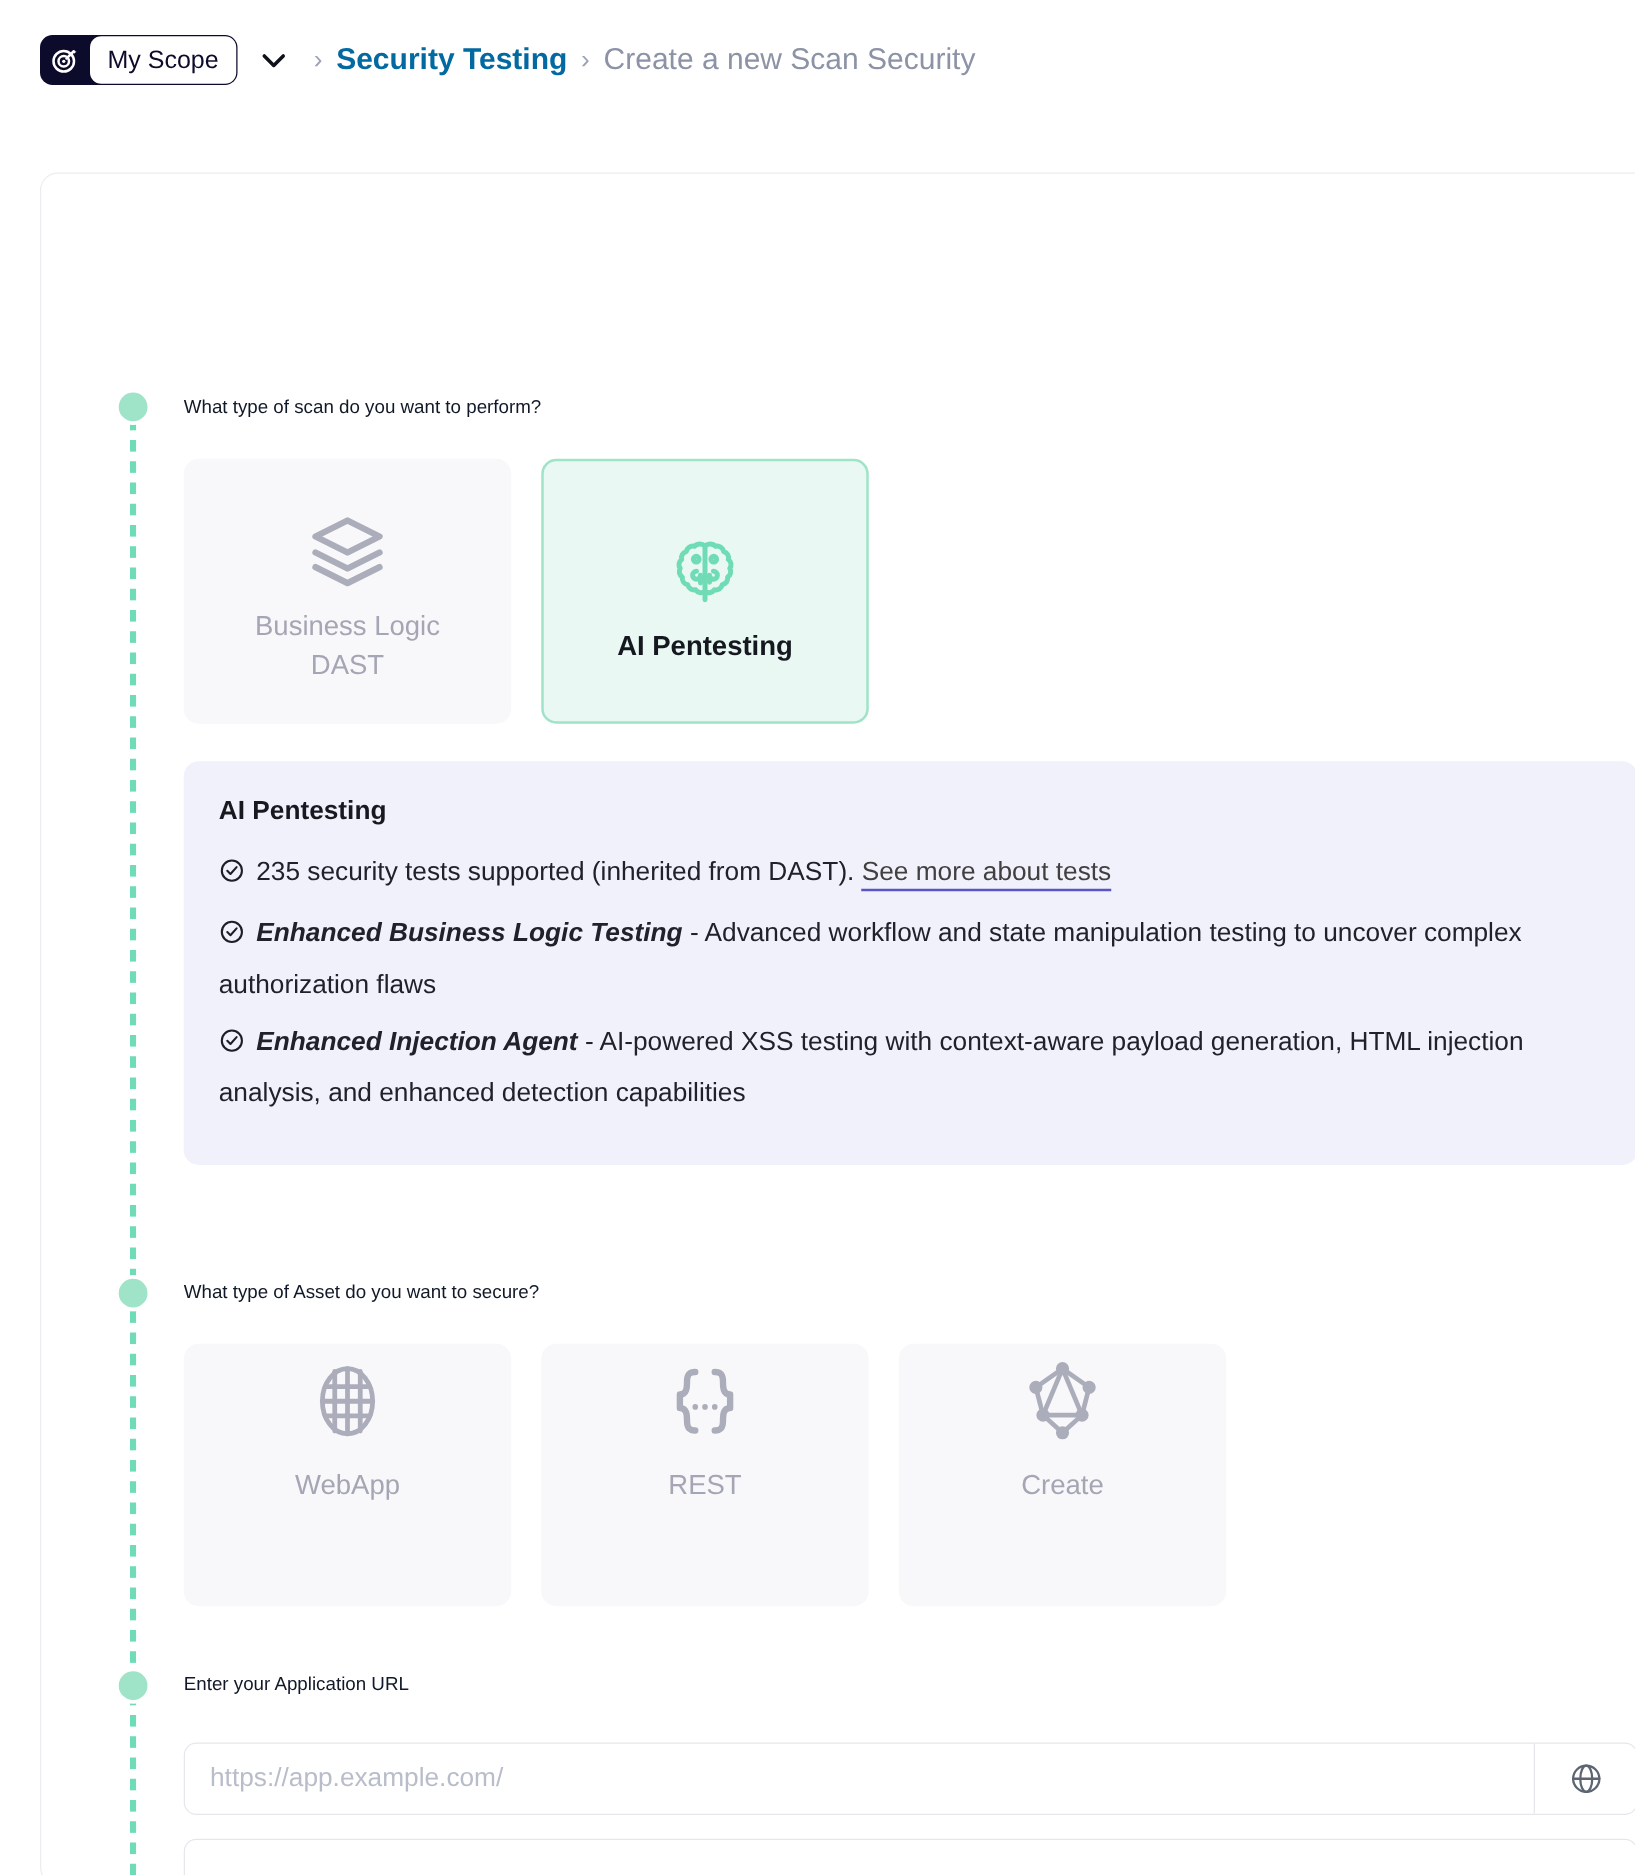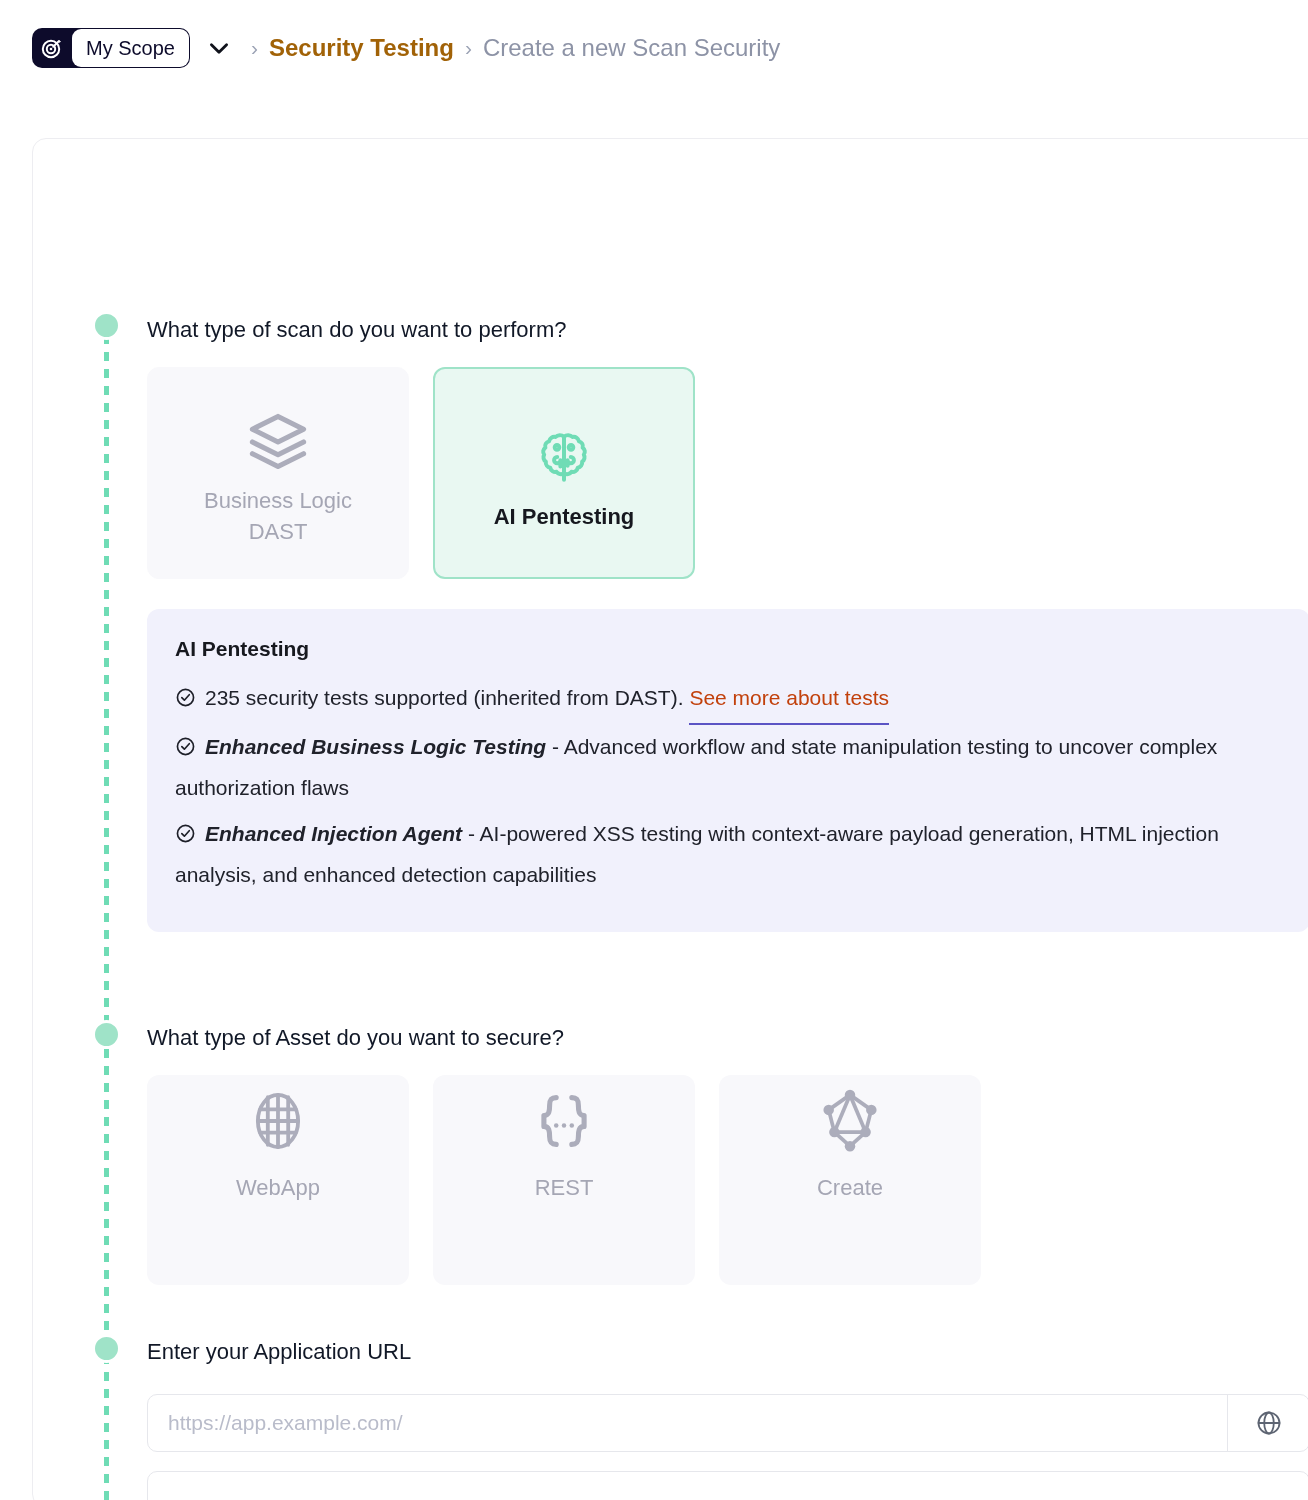--- a/index.html
+++ b/index.html
@@ -42,21 +42,21 @@
     white-space: nowrap;
   }
   .chev {
     width: 42px; height: 40px;
     display: flex; align-items: center; justify-content: center;
     margin-left: 8px;
     cursor: pointer;
   }
   .crumb-sep { color: #9ca3b5; font-size: 21px; padding: 0 11px; }
   .crumb-active {
-    color: #a16207; font-size: 24px; font-weight: bold; white-space: nowrap;
+    color: #0369a1; font-size: 24px; font-weight: bold; white-space: nowrap;
   }
   .crumb-current {
     color: #8d93a6; font-size: 24px; white-space: nowrap;
   }
 
   
   .main-card {
     position: absolute;
     left: 32px; top: 138px;
     width: 1330px;
@@ -85,21 +85,21 @@
     border: 3px solid #ffffff;
   }
   .dot.d1 { top: 172px; }
   .dot.d2 { top: 881px; }
   .dot.d3 { top: 1195px; }
 
   
   .q {
     position: absolute;
     left: 114px;
-    font-size: 22px;
+    font-size: 15px;
     color: #111827;
     font-weight: 500;
   }
   .q.q1 { top: 178px; }
   .q.q2 { top: 886px; }
   .q.q3 { top: 1200px; }
 
   
   .scan-row { position: absolute; left: 114px; top: 228px; display: flex; gap: 24px; }
   .scan-card {
@@ -129,23 +129,23 @@
   .info-title {
     font-size: 21px; font-weight: bold; color: #17191f; margin-bottom: 18px;
   }
   .info-item {
     font-size: 21px; line-height: 38px; color: #20222b;
     margin-bottom: 8px;
   }
   .info-item .chk { display: inline-block; vertical-align: -3px; margin-right: 9px; }
   .info-item b { font-weight: bold; font-style: italic; }
   .info-link {
-    color: #c2410c; text-decoration: none;
+    color: #404040; text-decoration: none;
     border-bottom: 2.5px solid #5b54c4;
-    padding-bottom: 14px;
+    padding-bottom: 2px;
     cursor: pointer;
   }
 
   
   .asset-row { position: absolute; left: 114px; top: 936px; display: flex; gap: 24px; }
   .asset-card {
     width: 262px; height: 210px;
     border-radius: 12px;
     background: #f8f8fb;
     display: flex; flex-direction: column;

